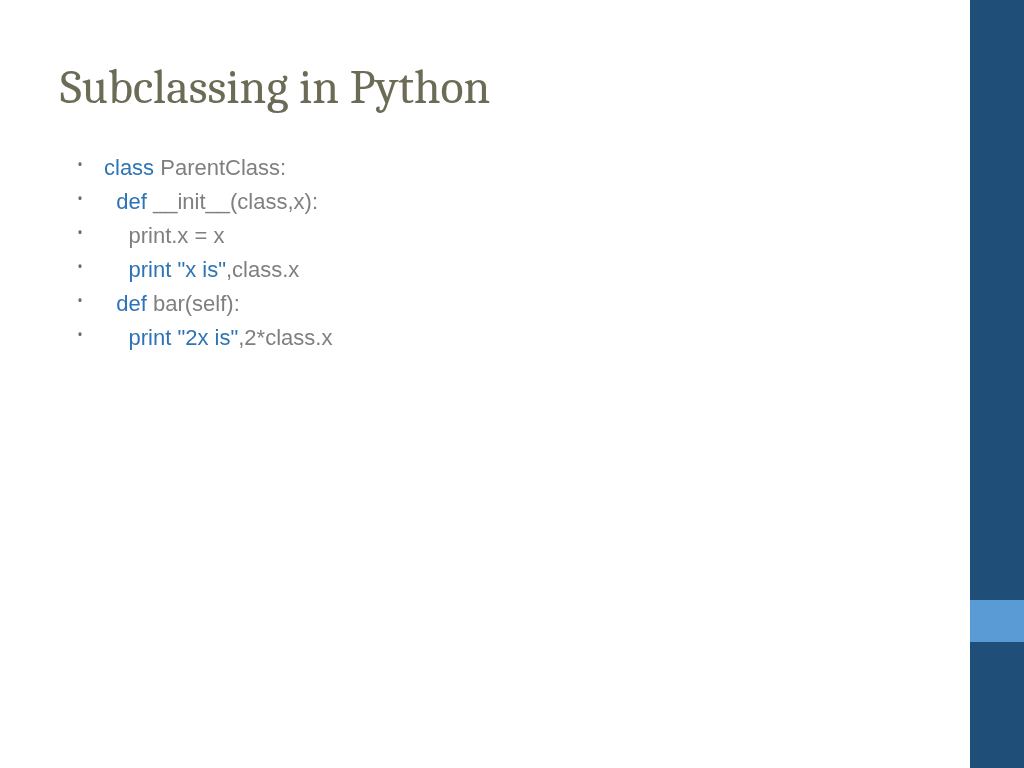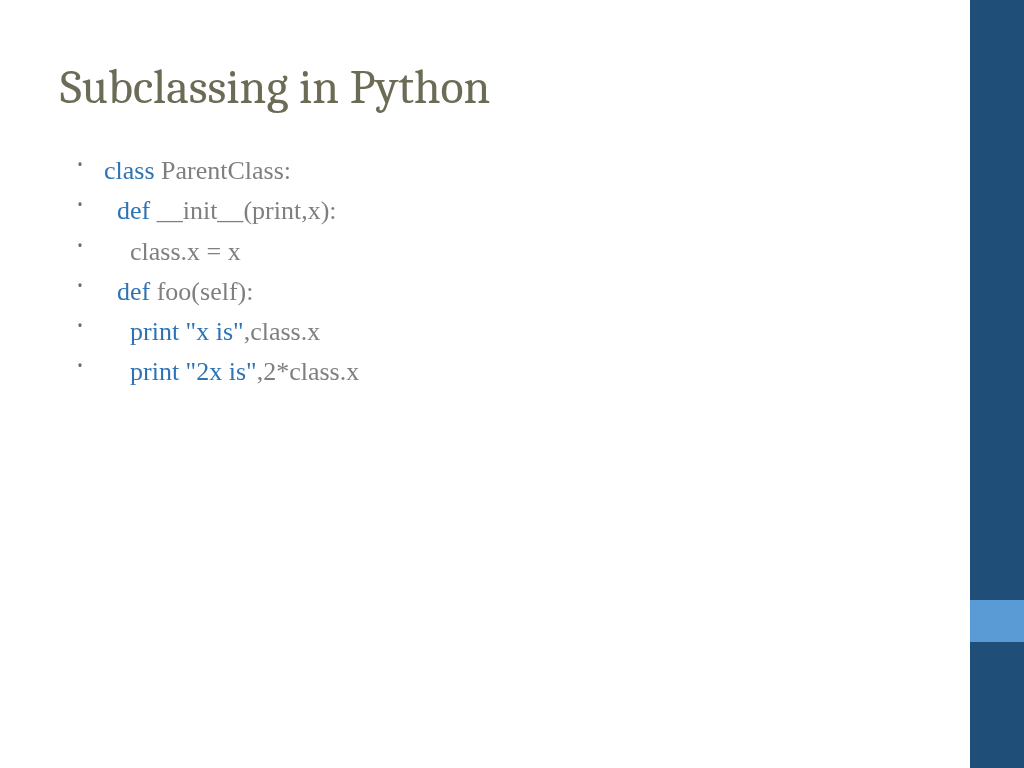--- a/index.html
+++ b/index.html
@@ -37,22 +37,22 @@
   }
   .title {
     font-size: 48px;
     font-weight: 400;
     color: #6b6b56;
     margin-bottom: 36px;
     letter-spacing: 0px;
   }
   .code-list {
     list-style: none;
-    font-family: Liberation Serif, serif;
-    font-size: 26px;
+    font-family: Liberation Sans, sans-serif;
+    font-size: 22px;
     line-height: 1.55;
     color: #555555;
     padding-left: 16px;
   }
   .code-list li {
     position: relative;
     padding-left: 28px;
     white-space: pre;
   }
   .code-list li::before {
@@ -72,19 +72,19 @@
 <body>
 
 <div class="sidebar-dark"></div>
 <div class="sidebar-accent"></div>
 
 <div class="slide">
   <h1 class="title">Subclassing in Python</h1>
 
   <ul class="code-list">
     <li><span class="kw">class</span><span class="gray"> ParentClass:</span></li>
-    <li><span>  </span><span class="kw">def</span><span class="gray"> __init__</span><span class="gray">(print,x):</span></li>
-    <li><span>    </span><span class="gray">class.x = x</span></li>
-    <li><span>  </span><span class="kw">def</span><span class="gray"> foo(self):</span></li>
+    <li><span>  </span><span class="kw">def</span><span class="gray"> __init__</span><span class="gray">(class,x):</span></li>
+    <li><span>    </span><span class="gray">print.x = x</span></li>
     <li><span>    </span><span class="kw">print</span><span> </span><span class="str">"x is"</span><span class="gray">,class.x</span></li>
+    <li><span>  </span><span class="kw">def</span><span class="gray"> bar(self):</span></li>
     <li><span>    </span><span class="kw">print</span><span> </span><span class="str">"2x is"</span><span class="gray">,2*class.x</span></li>
   </ul>
 </div>
 
 </body></html>

